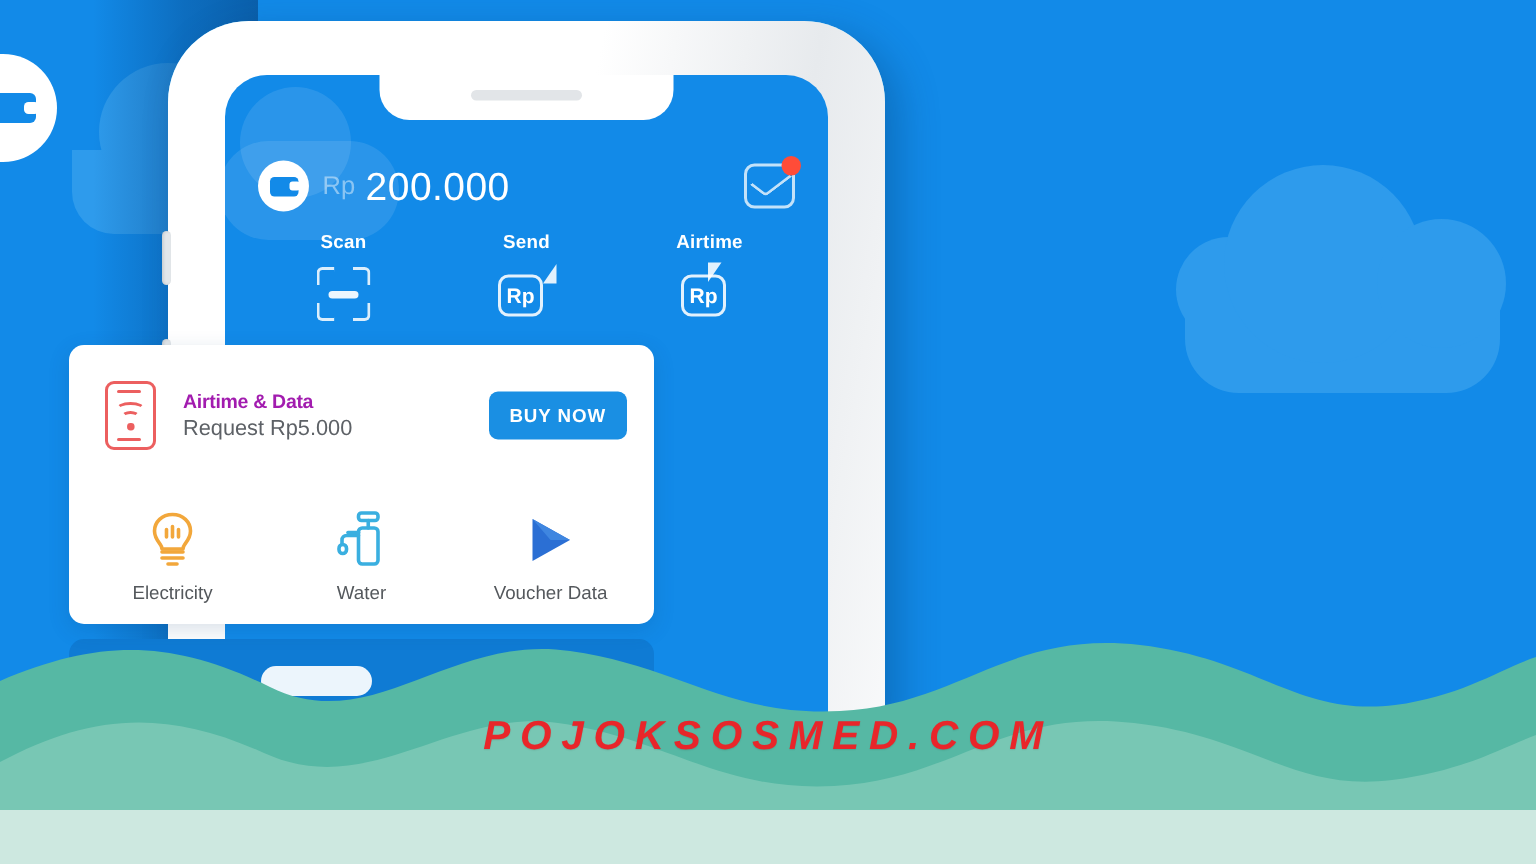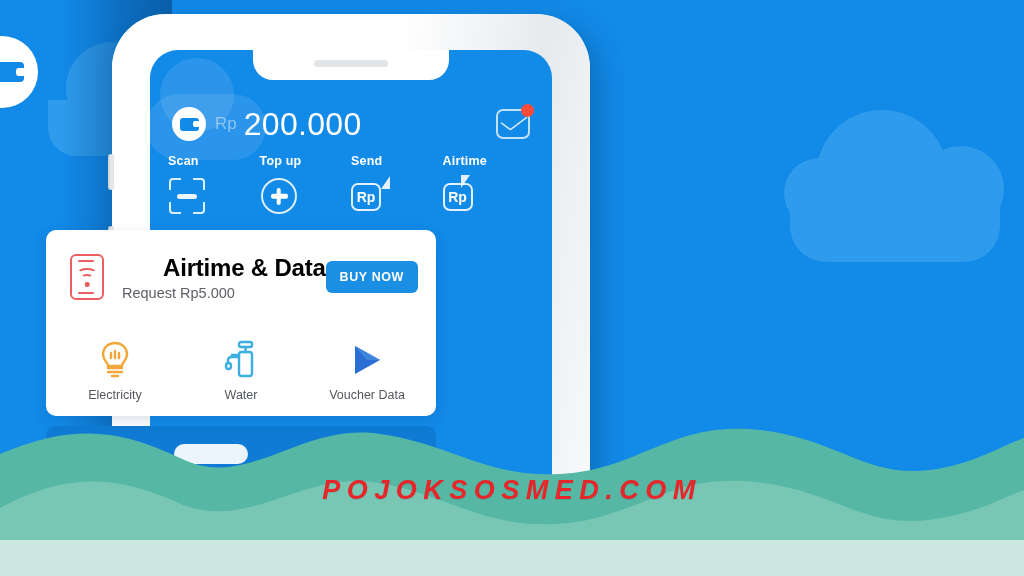--- a/index.html
+++ b/index.html
@@ -108,21 +108,21 @@
     position:relative; width:19px; height:13px; background:#128AE8; border-radius:3px;
   }
   .wallet-glyph::after {
     content:""; position:absolute; right:-1px; top:3.5px; width:7px; height:6px;
     background:#ffffff; border-radius:2px;
   }
   .rp-small {
     color:rgba(255,255,255,.45); font-size:17px; font-weight:400; margin-left:9px;
   }
   .balance-amount {
-    color:#ffffff; font-size:32px; font-weight:400; margin-left:7px; letter-spacing:.3px;
+    color:#ffffff; font-size:26px; font-weight:400; margin-left:7px; letter-spacing:.3px;
   }
   .mail-wrap { margin-left:auto; position:relative; width:34px; height:30px; }
   .mail-icon {
     position:absolute; inset:0; border:2.2px solid rgba(255,255,255,.75);
     border-radius:7px;
   }
   .mail-icon::after {
     content:""; position:absolute; left:5px; top:3px; width:20px; height:11px;
     border-left:2.2px solid rgba(255,255,255,.75);
     border-bottom:2.2px solid rgba(255,255,255,.75);
@@ -132,21 +132,21 @@
   .mail-dot {
     position:absolute; right:-4px; top:-5px; width:13px; height:13px;
     background:#FF4C38; border-radius:50%;
   }
 
   
   .actions {
     position:absolute; left:18px; right:18px; top:104px; height:76px;
     display:flex; z-index:5;
   }
-  .action { flex:1; display:flex; flex-direction:column; align-items:flex-start; }
+  .action { flex:1; display:flex; flex-direction:column; align-items:center; }
   .action-label {
     color:#ffffff; font-size:12.5px; font-weight:bold; margin-bottom:9px; letter-spacing:.2px;
   }
   .action-icon { width:38px; height:38px; position:relative; }
 
   
   .ico-scan i {
     position:absolute; width:12px; height:12px; border:2.4px solid rgba(255,255,255,.85);
   }
   .ico-scan i:nth-child(1){ left:1px; top:1px;  border-right:0; border-bottom:0; border-radius:4px 0 0 0; }
@@ -211,21 +211,21 @@
     border-left-color:transparent; border-right-color:transparent;
     border-radius:50% 50% 0 0;
   }
   .sim-icon .w1 { top:14px; width:20px; height:10px; }
   .sim-icon .w2 { top:20px; width:12px; height:7px; }
   .sim-icon .dot {
     position:absolute; left:50%; transform:translateX(-50%); top:28px;
     width:4.6px; height:4.6px; background:#EC5F5F; border-radius:50%;
   }
   .promo-text { margin-left:18px; flex:1; }
-  .promo-title { font-size:24px; font-weight:bold; color:#000000; letter-spacing:-.2px;text-align:right; }
+  .promo-title { font-size:13px; font-weight:bold; color:#a21caf; letter-spacing:-.2px; }
   .promo-sub { font-size:14.5px; color:#5d6166; margin-top:3px; }
   .buy-btn {
     background:#1A8FE3; color:#ffffff; font-size:12.5px; font-weight:bold;
     letter-spacing:.6px; padding:9px 14px; border:0; border-radius:6px;
     cursor:pointer; flex:0 0 auto;
   }
 
   .promo-grid { display:flex; height:92px; padding:0 6px; }
   .grid-item {
     flex:1; display:flex; flex-direction:column; align-items:center; justify-content:center;
@@ -311,26 +311,20 @@
         <div class="action-label">Scan</div>
         <div class="action-icon ico-scan">
           <i></i>
             <i></i>
             <i></i>
             <i></i>
             <b></b>
         </div>
       </div>
 
-      <div class="action">
-        <div class="action-label">Top up</div>
-        <div class="action-icon">
-          <div class="ico-plus"></div>
-        </div>
-      </div>
 
       <div class="action">
         <div class="action-label">Send</div>
         <div class="action-icon ico-rp">
           <div class="arrow"></div>
           <div class="box">
               <span>Rp</span>
             </div>
         </div>
       </div>

